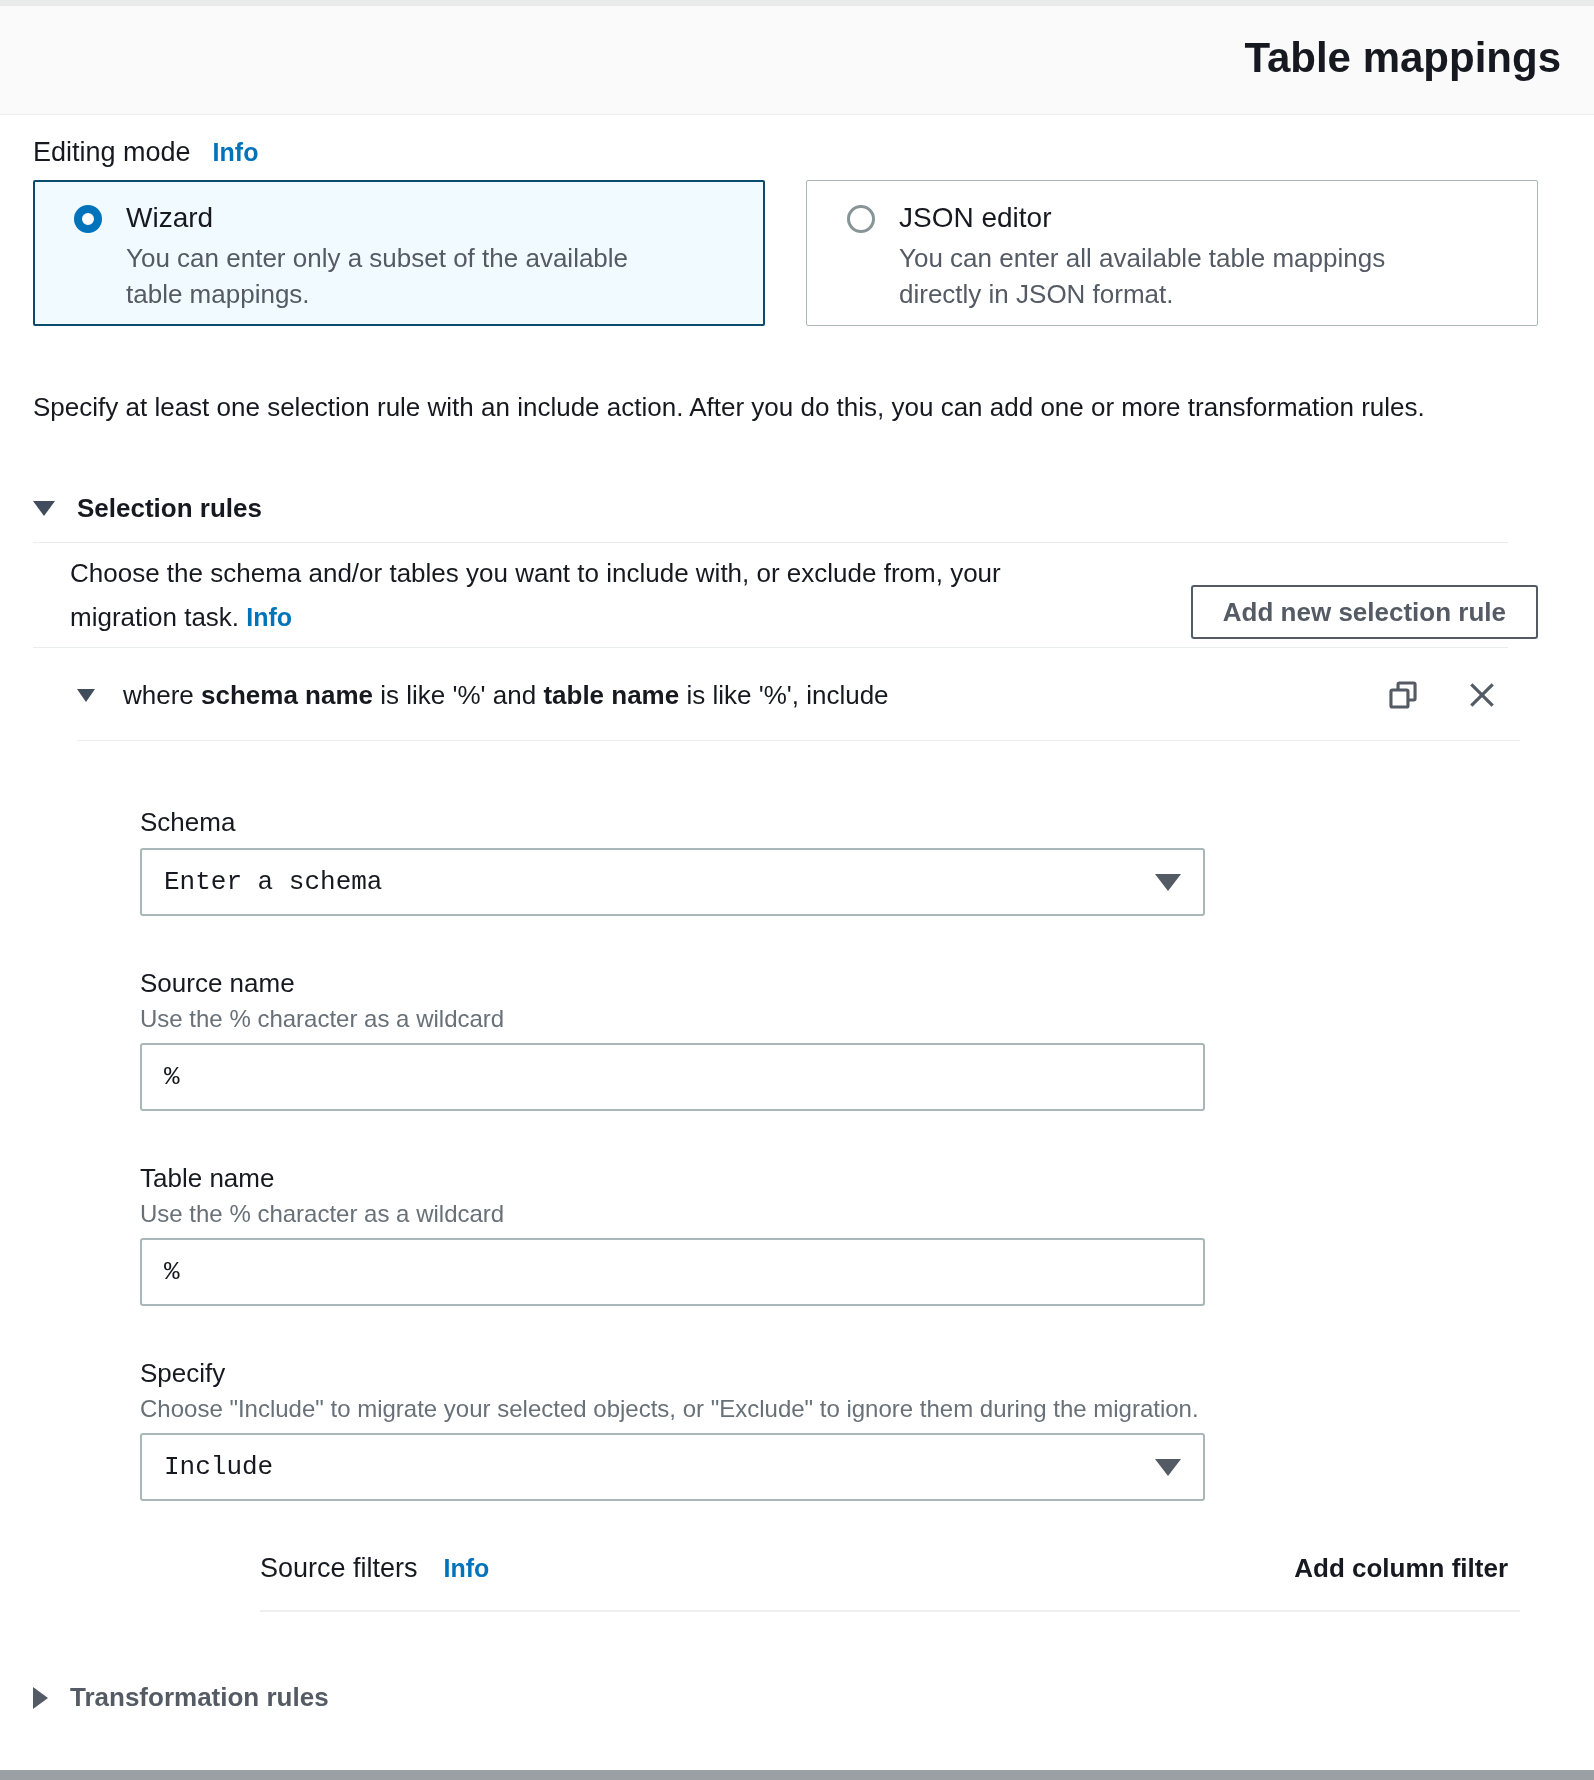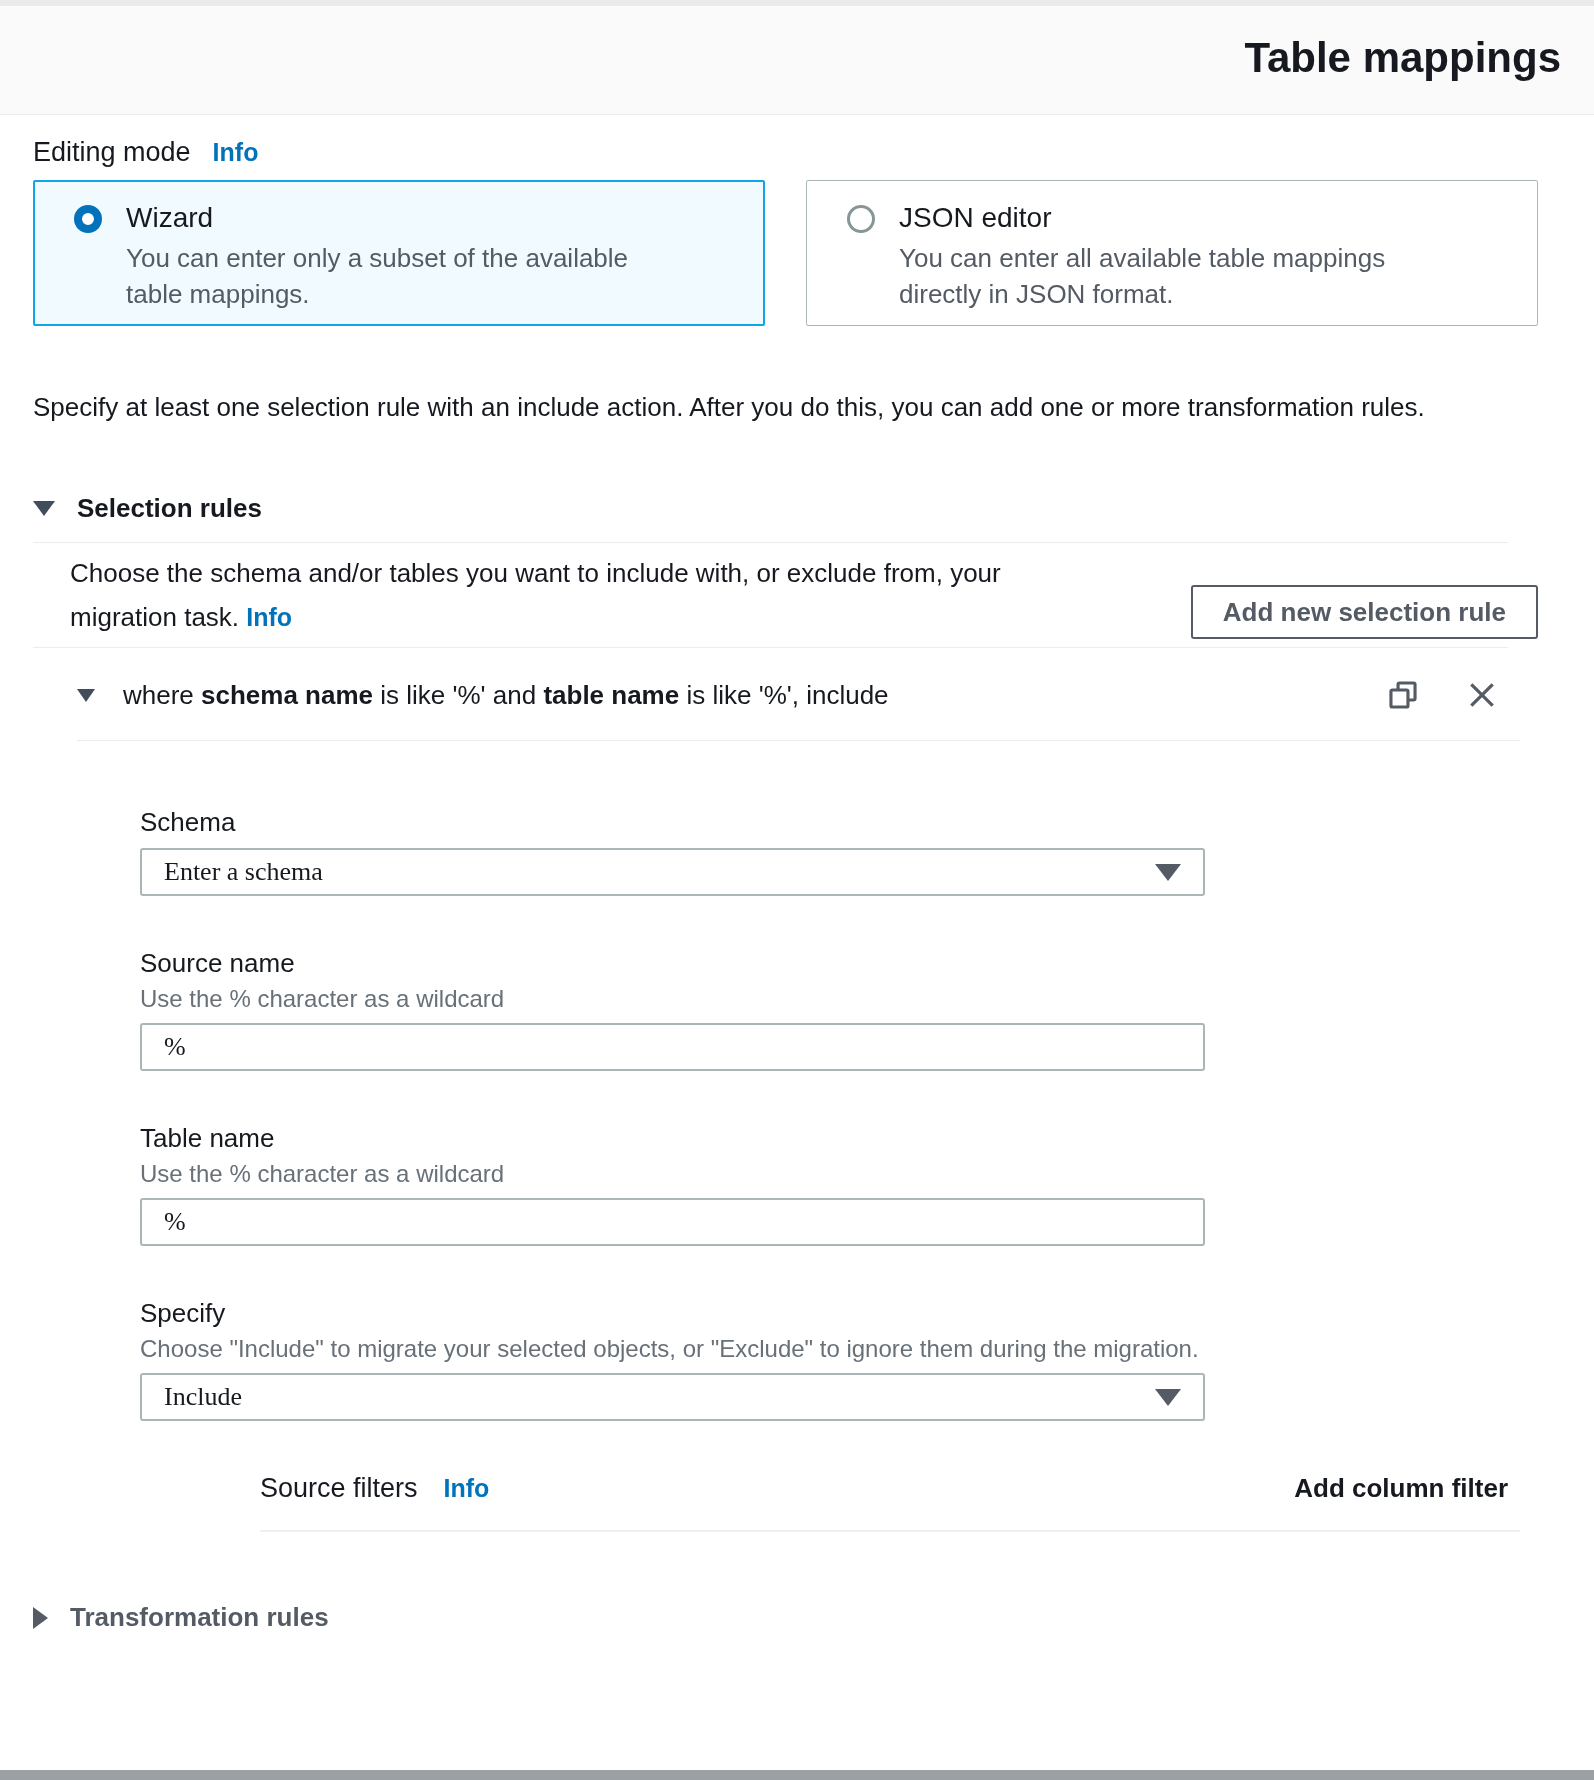--- a/index.html
+++ b/index.html
@@ -22,21 +22,21 @@
   .editing-row { margin-top:22px; display:flex; align-items:baseline; gap:22px; }
   .field-label-lg { font-size:27px; color:#16191f; }
   .info-link { color:#0073bb; font-weight:bold; font-size:25px; text-decoration:none; cursor:pointer; }
 
   .tiles { display:flex; gap:41px; margin-top:12px; }
   .tile {
     width:742px; min-height:134px; background:#ffffff;
     border:1px solid #aab7b8; border-radius:2px;
     padding:17px 26px 13px 40px; display:flex; gap:24px; cursor:pointer;
   }
-  .tile.selected { border:2px solid #0ea5e9; background:#f1faff; padding:16px 25px 12px 39px; }
+  .tile.selected { border:2px solid #0c4a6e; background:#f1faff; padding:16px 25px 12px 39px; }
   .radio {
     width:28px; height:28px; border-radius:50%; background:#ffffff;
     border:3px solid #879596; flex:none; margin-top:7px;
   }
   .radio.checked { border:8px solid #0073bb; }
   .tile-label { font-size:28px; line-height:40px; color:#16191f; }
   .tile-desc { font-size:26px; line-height:36px; color:#545b64; margin-top:2px; max-width:560px; }
 
   .intro { margin:60px 0 15px 0; font-size:26px; line-height:43px; max-width:1490px; color:#16191f; }
 
@@ -75,22 +75,22 @@
   .rule-summary { font-size:26px; color:#16191f; }
   .rule-actions { margin-left:auto; display:flex; align-items:center; gap:46px; }
   .icon-btn { background:none; border:none; padding:0; cursor:pointer; line-height:0; }
 
   .rule-body { margin-left:107px; }
   .fld-label { font-size:26px; color:#16191f; }
   .fld-helper { font-size:24px; color:#687078; margin-top:6px; }
   .mt-schema { margin-top:66px; }
   .mt-fld { margin-top:52px; }
   .text-input, .select {
-    width:1065px; height:48px; border:2px solid #aab7b8; border-radius:3px;
-    background:#ffffff; font-family:Liberation Serif, serif; font-size:26px; color:#16191f;
+    width:1065px; height:68px; border:2px solid #aab7b8; border-radius:3px;
+    background:#ffffff; font-family:Liberation Mono, monospace; font-size:26px; color:#16191f;
     padding:0 22px; margin-top:10px;
   }
   .select { display:flex; align-items:center; cursor:pointer; }
   .select .sel-value { flex:1; }
   .select-caret {
     width:0; height:0;
     border-left:13px solid transparent; border-right:13px solid transparent;
     border-top:17px solid #545b64;
   }
 

